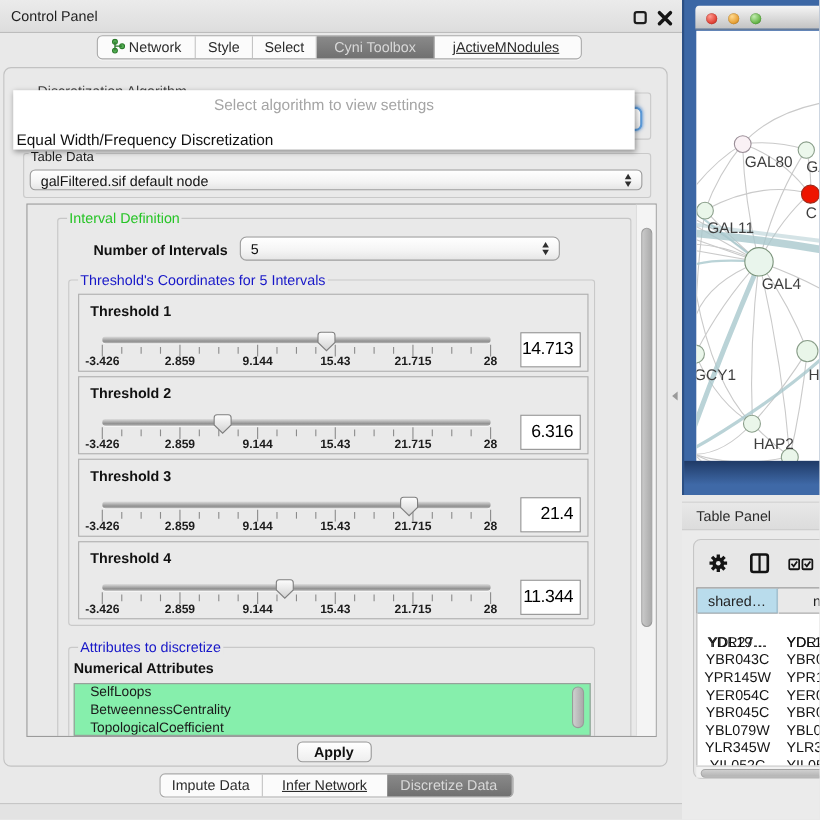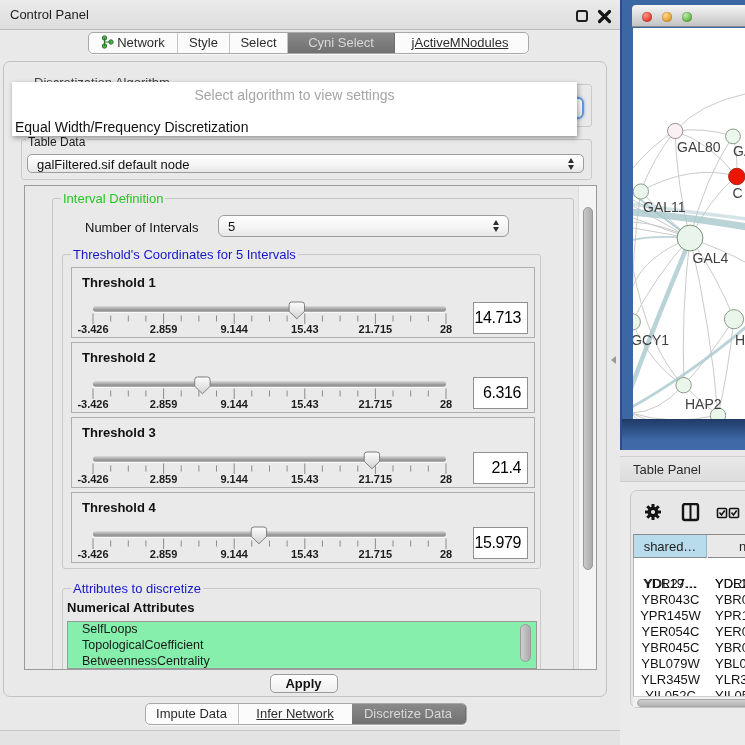--- a/index.html
+++ b/index.html
@@ -111,21 +111,21 @@
 
   <div class="tabbar" style="left:88px; top:31.5px; width:441px;">
     <div class="tab" style="width:89px;"><svg width="13" height="14" style="vertical-align:-2.5px;margin-right:3px;">
           <circle cx="3.5" cy="3" r="2.2" fill="#55b055" stroke="#2c7a2c"></circle>
           <circle cx="3.5" cy="11" r="2.2" fill="#55b055" stroke="#2c7a2c"></circle>
           <circle cx="10" cy="7" r="2.2" fill="#55b055" stroke="#2c7a2c"></circle>
           <path d="M3.5,3 V11 M3.5,7 H10" stroke="#2c7a2c" stroke-width="1.2" fill="none"></path>
         </svg>Network</div>
     <div class="tab" style="width:52px;">Style</div>
     <div class="tab" style="width:58px;">Select</div>
-    <div class="tab sel" style="width:107px;">Cyni Select</div>
+    <div class="tab sel" style="width:107px;">Cyni Toolbox</div>
     <div class="tab last" style="width:130px;">jActiveMNodules</div>
   </div>
 
   <div id="content">
 
     <div class="gbox" style="left:11px; top:22px; width:577px; height:43px;"></div>
     <div class="gtitle" style="left:28px; top:13px; color:#3f3f3f; font-size:13px;">Discretization Algorithm</div>
     <div class="combo" style="left:17px; top:35px; width:563px; border:2px solid #5b9ad8; border-radius:6px; height:22px; box-shadow:0 0 3px rgba(80,140,210,.8);"></div>
 
     <div class="gbox" style="left:17px; top:77px; width:571px; height:41px;"></div>
@@ -134,21 +134,21 @@
       <div class="txt">galFiltered.sif default node</div>
       <div class="arr up" style="right:9px; top:3px;"></div>
       <div class="arr dn" style="right:9px; top:10px;"></div>
     </div>
 
     <div id="scrollpane">
       
       <div class="gbox" style="left:27px; top:12px; width:522px; height:478px; border-color:#c6c6c6;"></div>
       <div class="gtitle" style="left:36px; top:5px; color:#27c427; font-size:13px;">Interval Definition</div>
 
-      <div class="abs" style="left:60px; top:34px; font-size:13px; font-weight:normal; color:#111;">Number of Intervals</div>
+      <div class="abs" style="left:60px; top:34px; font-size:13px; font-weight:bold; color:#111;">Number of Intervals</div>
       <div class="combo" style="left:193px; top:29px; width:291px; height:22px; border-radius:6px;">
         <div class="txt" style="top:3px;">5</div>
         <div class="arr up" style="right:9px; top:3.5px;"></div>
         <div class="arr dn" style="right:9px; top:11px;"></div>
       </div>
 
       
       <div class="gbox" style="left:37px; top:68px; width:479px; height:315px;"></div>
       <div class="gtitle" style="left:46px; top:61px; color:#1717c8; font-size:13px;">Threshold's Coordinates for 5 Intervals</div>
 
@@ -292,31 +292,31 @@
             <line x1="356.3" y1="47.5" x2="356.3" y2="53.5" stroke="#8b8b8b" stroke-width="1"></line>
             <line x1="374.0" y1="45.5" x2="374.0" y2="56.0" stroke="#8b8b8b" stroke-width="1"></line>
   <path transform="translate(178.7,33.5)" d="M3.2,0.5 H13.2 Q15.9,0.5 15.9,3.2 V9.8 L8.2,17.3 L0.5,9.8 V3.2 Q0.5,0.5 3.2,0.5 Z" fill="url(#thumbg)" stroke="#7f7f7f" stroke-width="1"></path>
   </svg>
   <div class="tlab" style="left:-9.0px;top:54.5px;">-3.426</div>
           <div class="tlab" style="left:61.6px;top:54.5px;">2.859</div>
           <div class="tlab" style="left:132.2px;top:54.5px;">9.144</div>
           <div class="tlab" style="left:202.8px;top:54.5px;">15.43</div>
           <div class="tlab" style="left:273.4px;top:54.5px;">21.715</div>
           <div class="tlab" style="left:344.0px;top:54.5px;">28</div>
-  <div class="vbox">15.979</div>
+  <div class="vbox">11.344</div>
 </div>
 
       
       <div class="gbox" style="left:37px; top:402px; width:479px; height:120px;"></div>
       <div class="gtitle" style="left:46px; top:395px; color:#1717c8; font-size:13px;">Attributes to discretize</div>
       <div class="abs" style="left:42px; top:414px; font-size:13px; font-weight:bold; color:#111;">Numerical Attributes</div>
       <div id="attrlist">
         <div class="li">SelfLoops</div>
+        <div class="li">BetweennessCentrality</div>
         <div class="li">TopologicalCoefficient</div>
-        <div class="li">BetweennessCentrality</div>
         <div id="listthumb"></div>
       </div>
 
       <div id="vscroll">
           <div id="vthumb"></div>
         </div>
     </div>
 
     <div id="apply">Apply</div>
   </div>

